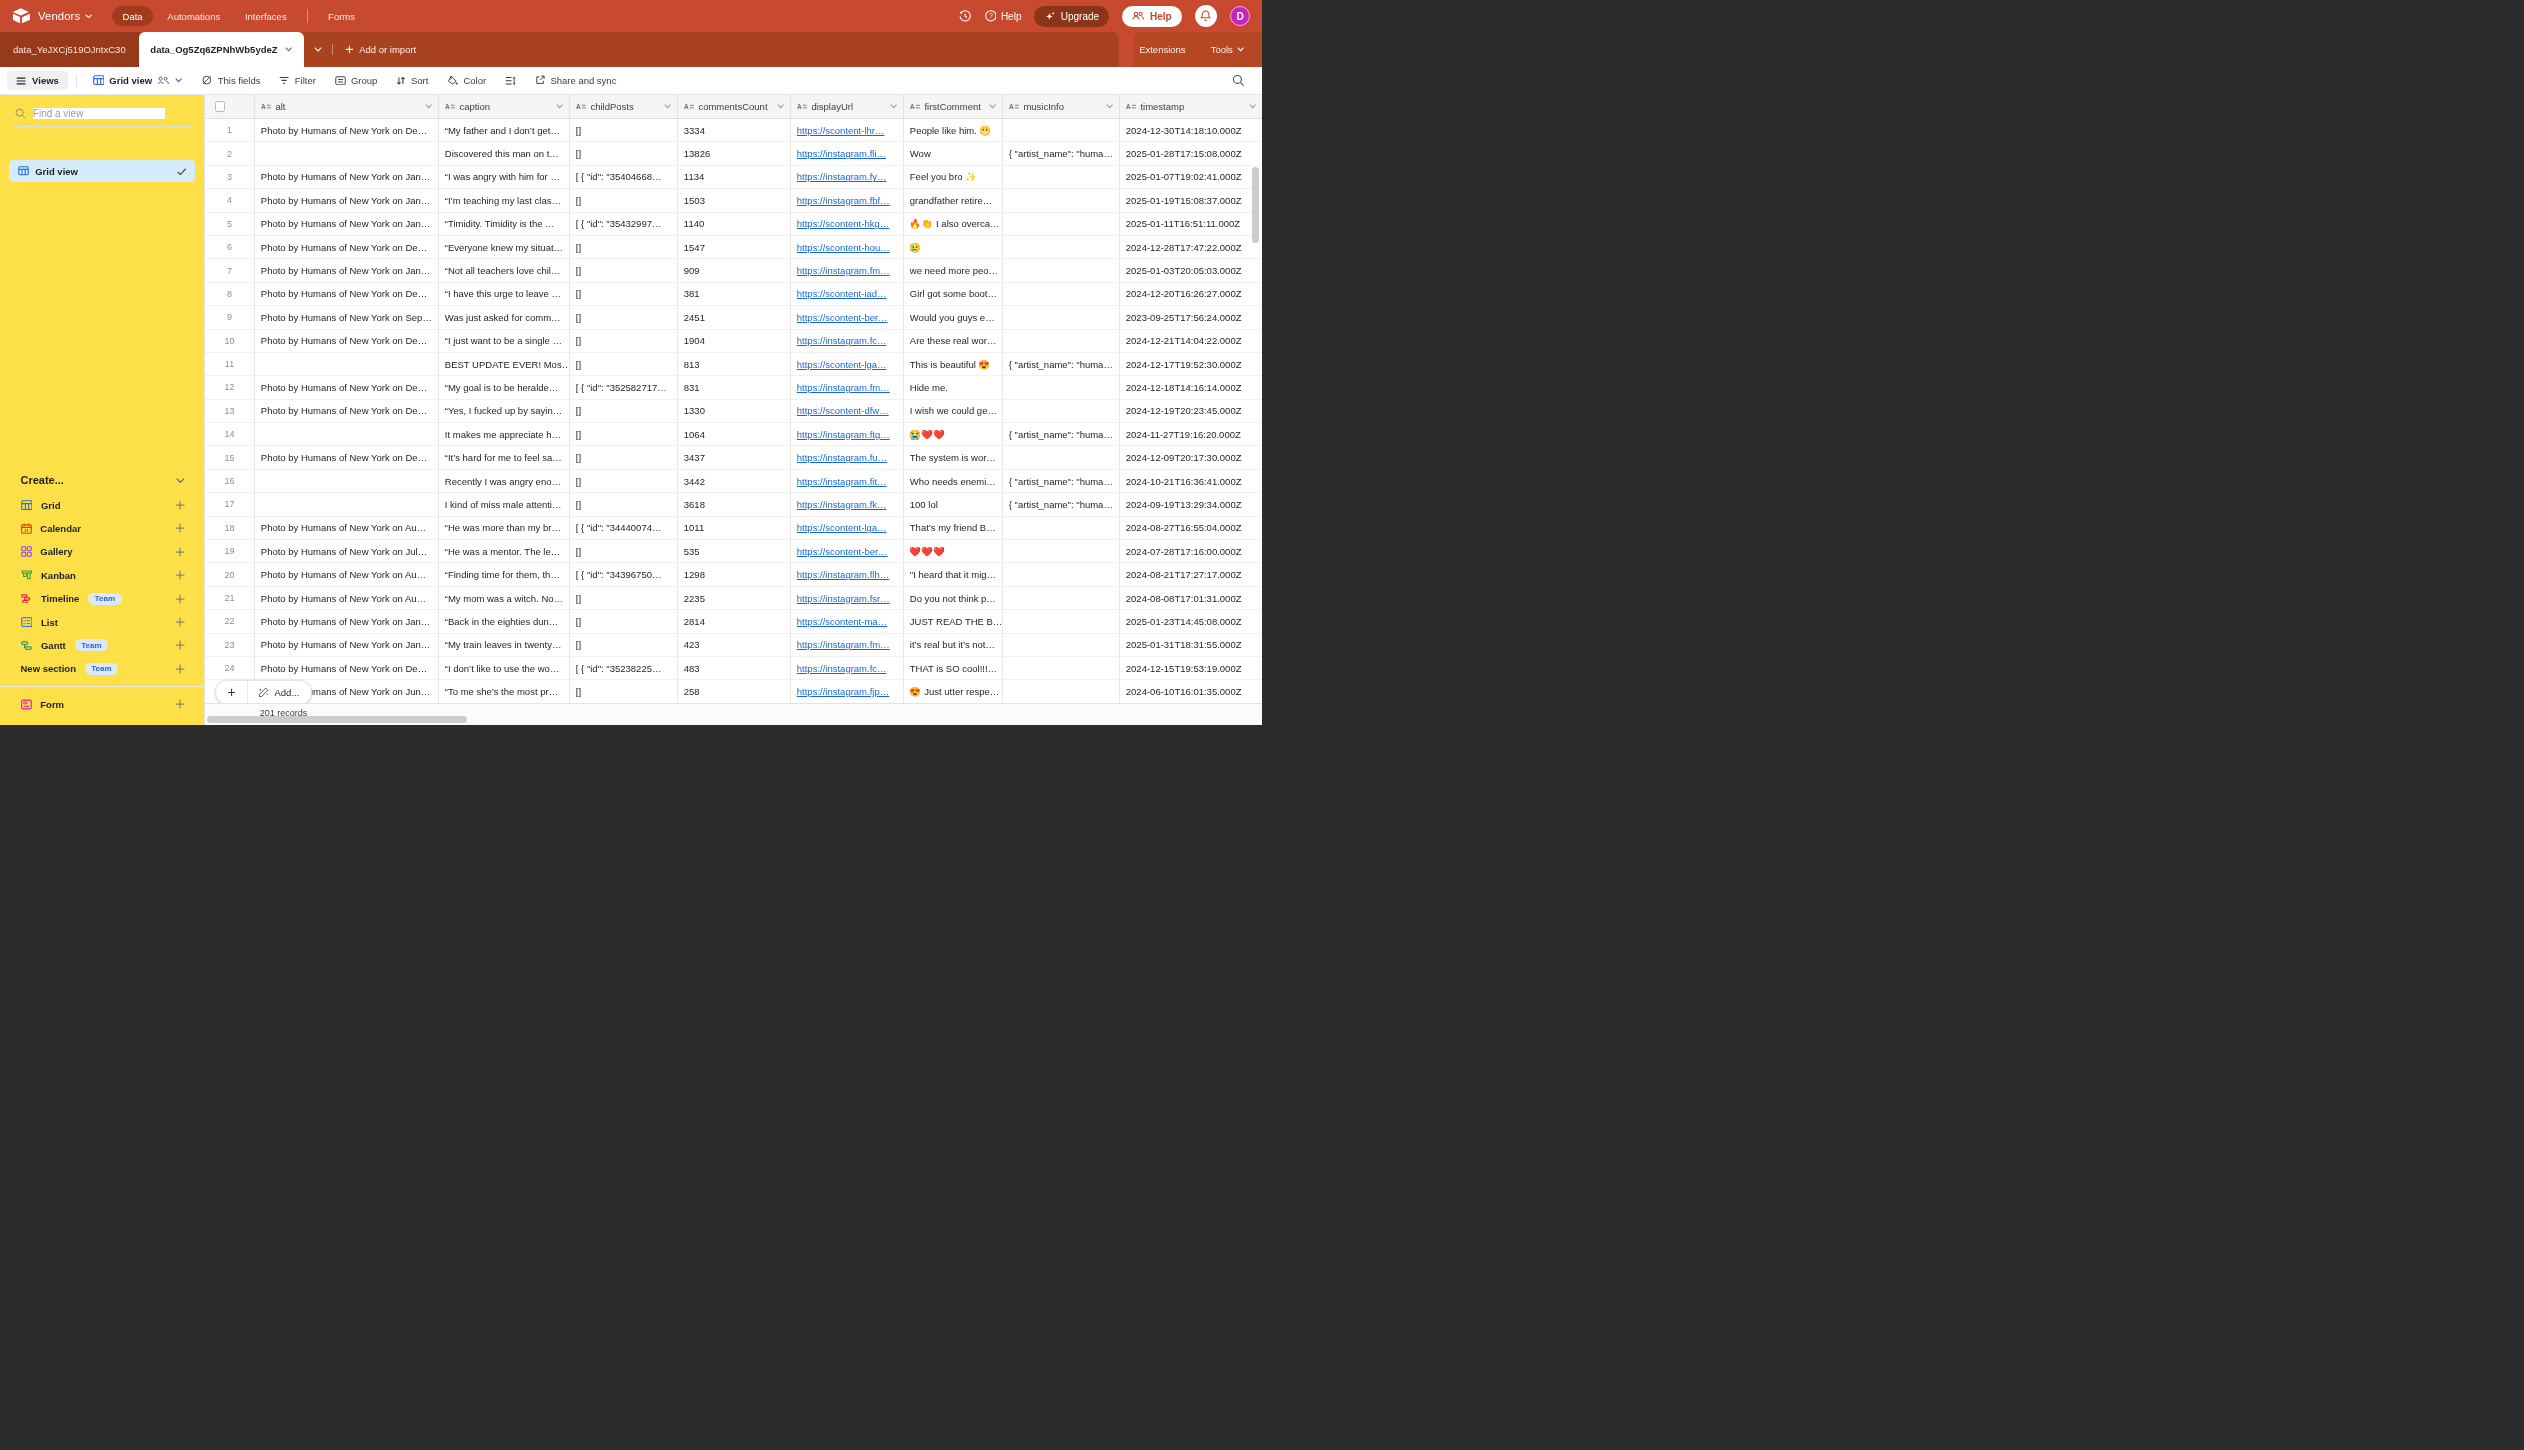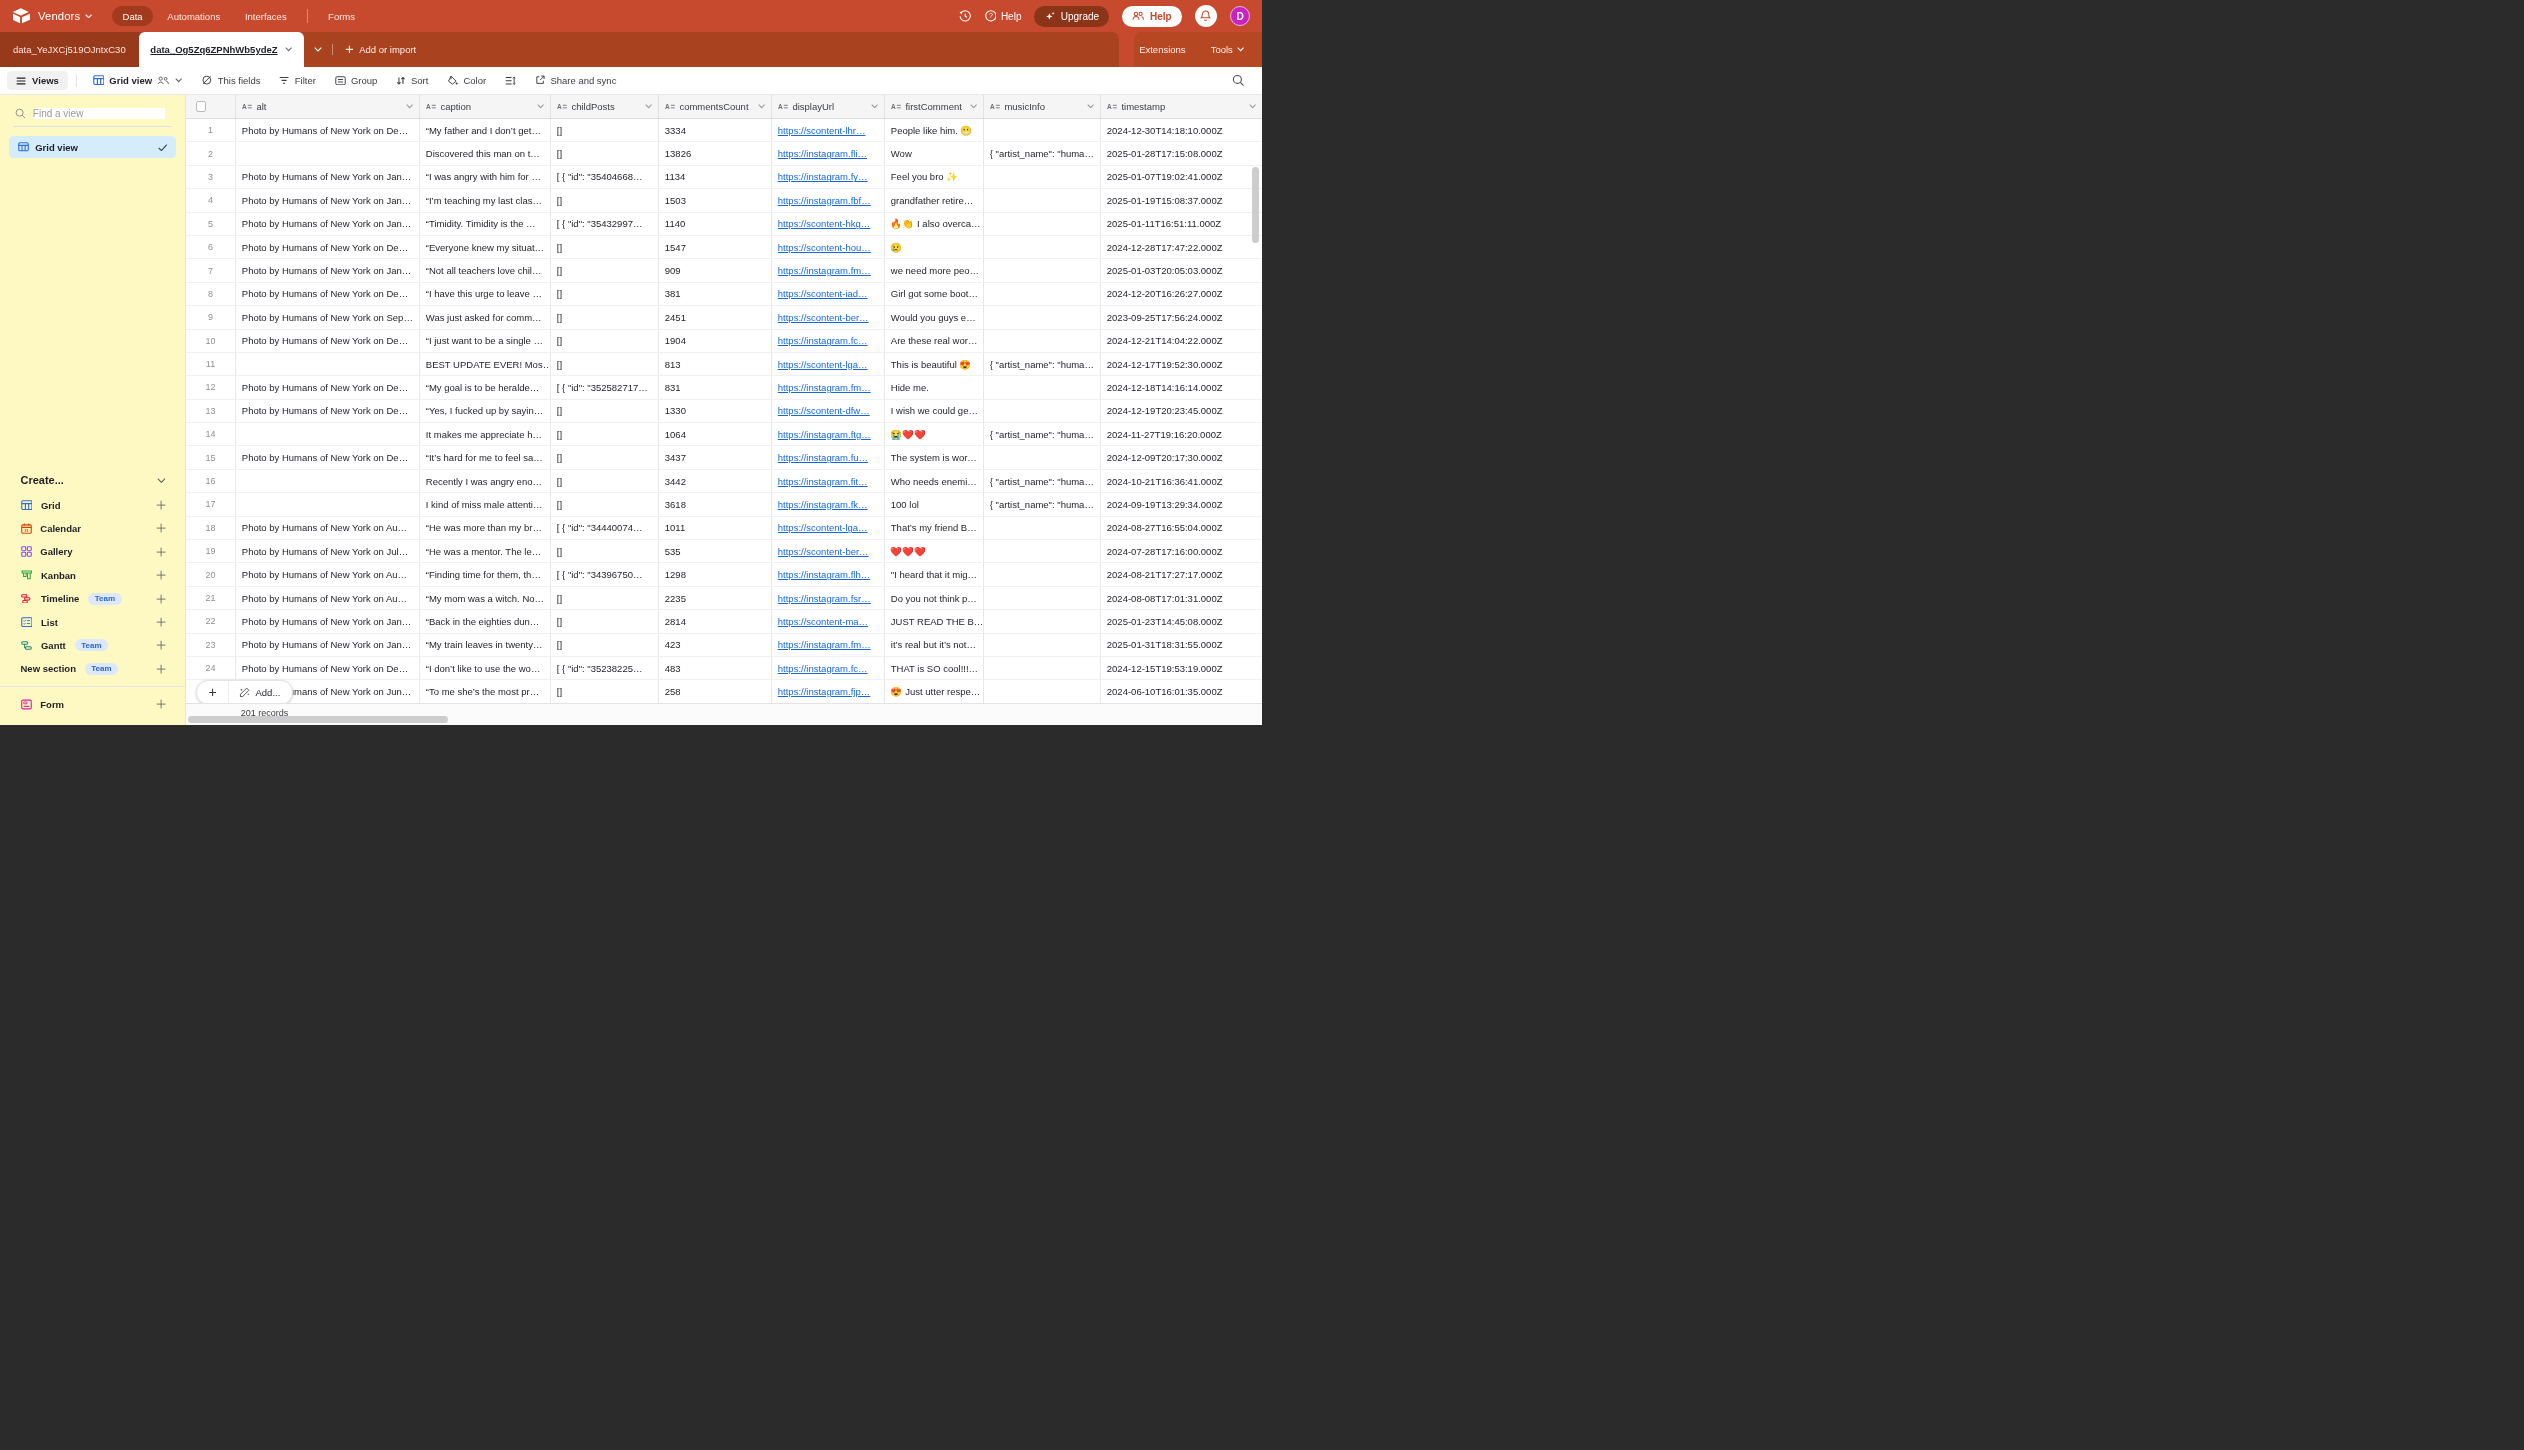--- a/index.html
+++ b/index.html
@@ -23,39 +23,39 @@
   .pill.share { background:#fff; color:#C7492E; font-weight:bold; }
   .bell-circle { width:22px; height:22px; border-radius:50%; background:#fff; display:flex; align-items:center; justify-content:center; }
   .avatar { width:20.5px; height:20.5px; border-radius:50%; background:#C922C0; border:1.5px solid #E9B6E4; color:#fff; font-weight:bold; font-size:10.2px; display:flex; align-items:center; justify-content:center; }
 
   
   .tabbar { height:35px; background:#C7492E; position:relative; }
   .tab-panel-left { position:absolute; left:0; top:0; bottom:0; width:1119px; background:#A9421F; border-top-right-radius:7.3px; display:flex; align-items:stretch; }
   .tab-panel-right { position:absolute; right:0; top:0; bottom:0; left:1134px; background:#B54722; border-top-left-radius:7.3px; display:flex; align-items:center; justify-content:flex-end; padding-right:17.5px; gap:25px; }
   .ttab { display:flex; align-items:center; padding:0 13px; font-size:9.5px; color:#FFE3DA; cursor:default; }
   .ttab.inactive { background:#97391B; }
-  .ttab.active { background:#fff; color:#1D1F25; font-weight:bold; border-top-left-radius:5.8px; border-top-right-radius:5.8px; padding:0 11.7px; gap:7.3px;text-decoration:underline; }
+  .ttab.active { background:#fff; color:#1D1F25; font-weight:bold; border-top-left-radius:5.8px; border-top-right-radius:5.8px; padding:0 11.7px; gap:7.3px; }
   .tab-extra { display:flex; align-items:center; color:#fff; }
   .tab-chev-btn { padding:0 10.2px; display:flex; align-items:center; }
   .tab-div { width:0.7px; height:11.7px; background:rgba(255,255,255,.4); }
   .add-import { display:flex; align-items:center; gap:5.8px; font-size:9.5px; color:#FFEFEA; padding:0 11.7px; }
   .tpr-item { font-size:9.5px; color:#FFEFEA; display:flex; align-items:center; gap:4.4px; }
 
   
   .toolbar { height:28px; background:#fff; border-bottom:0.7px solid #E7E7E7; display:flex; align-items:center; padding:0 7.3px; color:#3A3D42; }
   .views-btn { display:flex; align-items:center; gap:5.8px; background:#F1F1F1; border-radius:4.4px; padding:3.7px 8.8px; font-size:9.5px; font-weight:bold; color:#1D1F25; }
   .tool-div { width:0.7px; height:13px; background:#E2E2E2; margin:0 8.8px; }
   .tool-group { display:flex; align-items:center; gap:5.1px; font-size:9.5px; padding:3.7px 6.6px; border-radius:4.4px; }
   .tool-group.viewname { font-weight:bold; color:#1D1F25; }
   .tool-group + .tool-group { margin-left:5.8px; }
   .toolbar-right { margin-left:auto; padding-right:10.2px; display:flex; align-items:center; }
 
   
   .main { display:flex; height:630px; }
-  .sidebar { width:186px; border-right:0.7px solid #E4E4E4; background:#fef9c3; display:flex; flex-direction:column; padding:10.2px 0 8.8px 0; }
+  .sidebar { width:205px; border-right:0.7px solid #E4E4E4; background:#fde047; display:flex; flex-direction:column; padding:10.2px 0 8.8px 0;gap:24px; }
   .find-row { margin:0 13px; display:flex; align-items:center; gap:7.3px; padding:2.9px 1.5px 7.3px 1.5px; border-bottom:0.7px solid #E0E0E0; }
   .find-row input { border:none; outline:none; font-size:10px; color:#333; width:132px; font-family:"Liberation Sans",sans-serif; }
   .find-row input::placeholder { color:#9A9A9A; }
   .view-item { margin:8.8px 8.8px 0 8.8px; height:22px; border-radius:4.4px; background:#D5EDFB; display:flex; align-items:center; padding:0 8.8px; gap:6.6px; }
   .view-item .vlabel { font-size:9.5px; font-weight:bold; color:#1D1F25; flex:1; }
   .create { margin-top:auto; }
   .create-head { display:flex; align-items:center; padding:0 19px 7.3px 20.5px; }
   .create-head .clabel { font-size:11px; font-weight:bold; color:#1D1F25; flex:1; }
   .citem { height:23.4px; display:flex; align-items:center; padding:0 19px 0 20.5px; gap:8.8px; }
   .citem .cilabel { font-size:9.5px; font-weight:bold; color:#1D1F25; }

